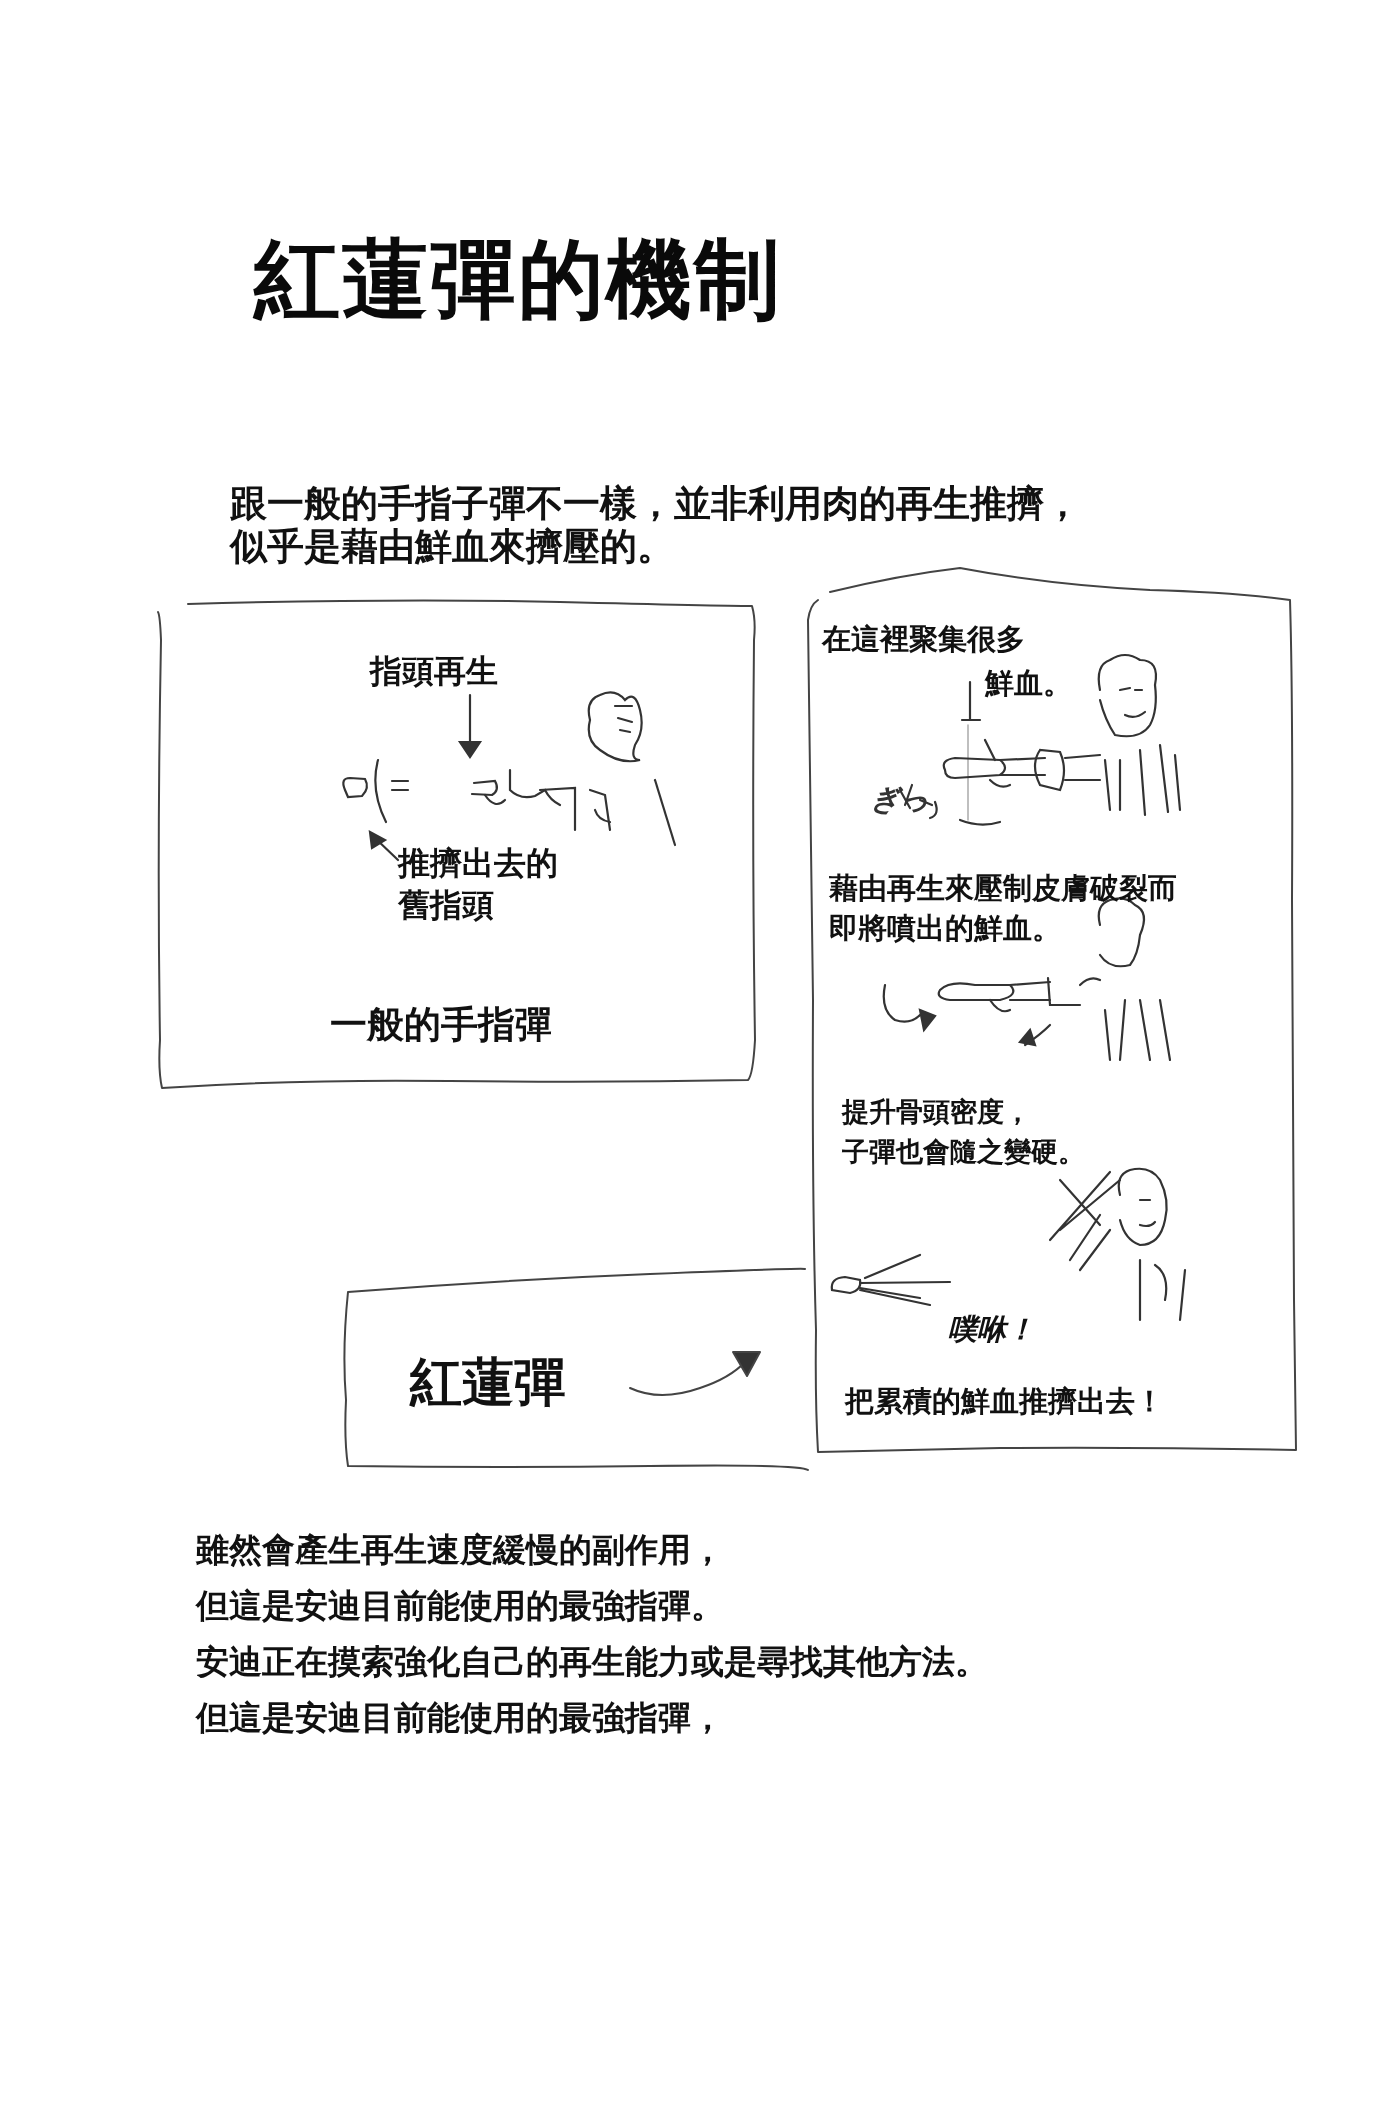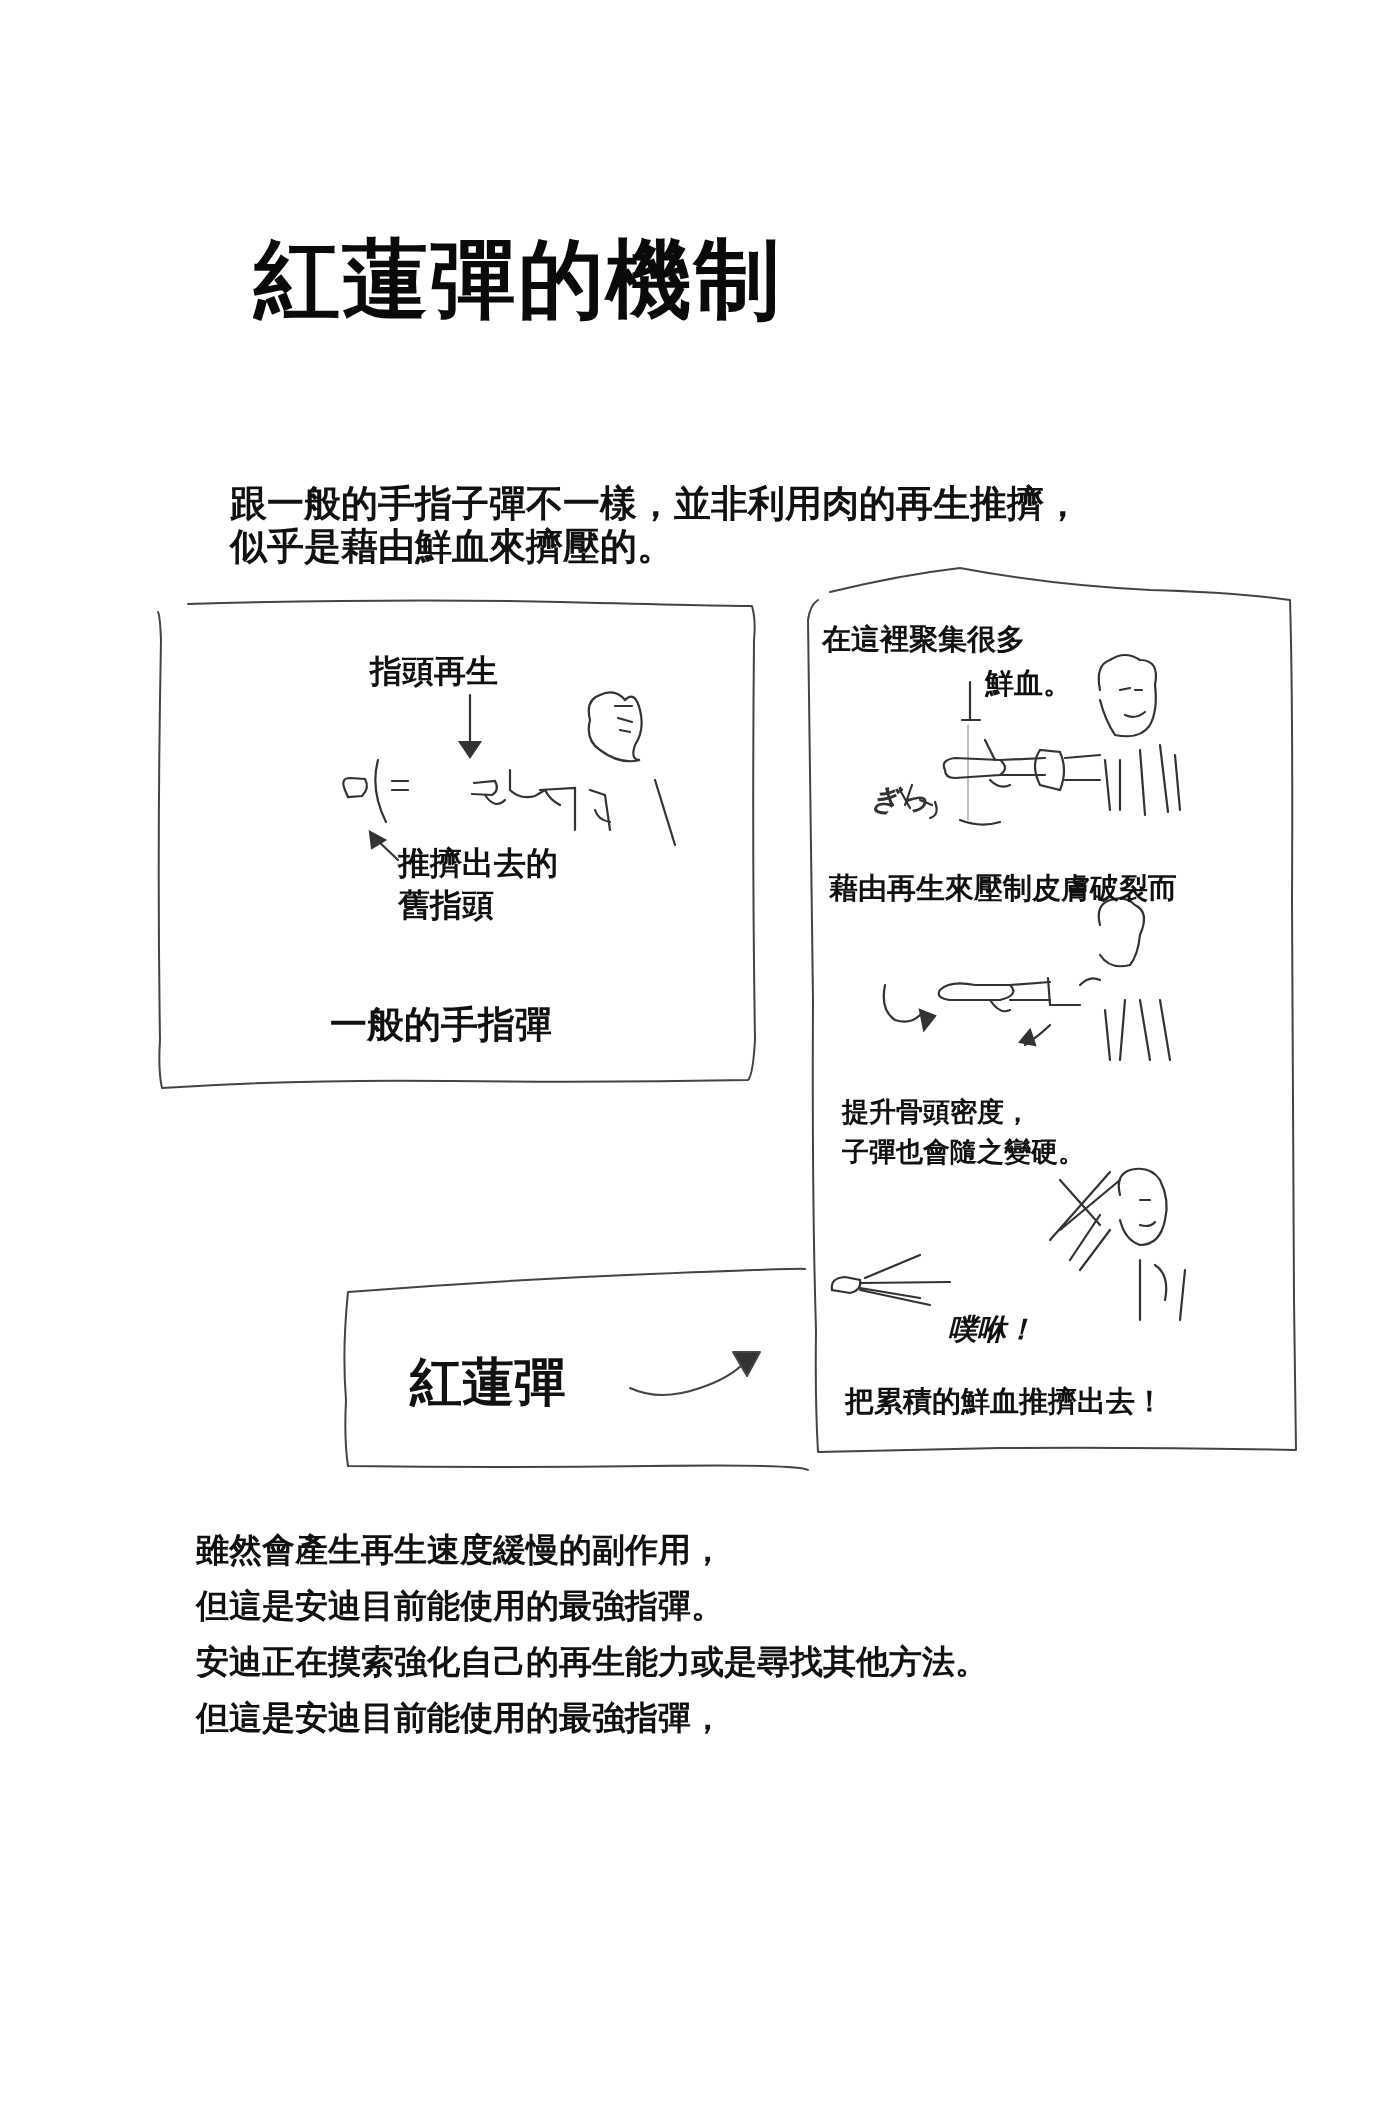--- a/index.html
+++ b/index.html
@@ -110,20 +110,21 @@
   <div>舊指頭</div>
 </div>
 <div class="label lbl-lg" style="left:330px; top:1000px;">一般的手指彈</div>
 
 <div class="label lbl-sm" style="left:822px; top:620px;">在這裡聚集很多</div>
 <div class="label lbl-sm" style="left:985px; top:664px;">鮮血。</div>
 <div class="label lbl-sm hand" style="left:870px; top:780px; color:#333;">ぎっ</div>
 
 <div class="label lbl-sm" style="left:818px; top:868px; line-height:40px;margin-left:11px;">
   <div>藉由再生來壓制皮膚破裂而</div>
+  <div>即將噴出的鮮血。</div>
 </div>
 
 <div class="label lbl-sm" style="left:842px; top:1092px; line-height:40px; font-size:27px;">
   <div>提升骨頭密度，</div>
   <div>子彈也會隨之變硬。</div>
 </div>
 
 <div class="label lbl-sm hand" style="left:948px; top:1310px;">噗咻！</div>
 <div class="label lbl-sm" style="left:845px; top:1382px;">把累積的鮮血推擠出去！</div>
 

